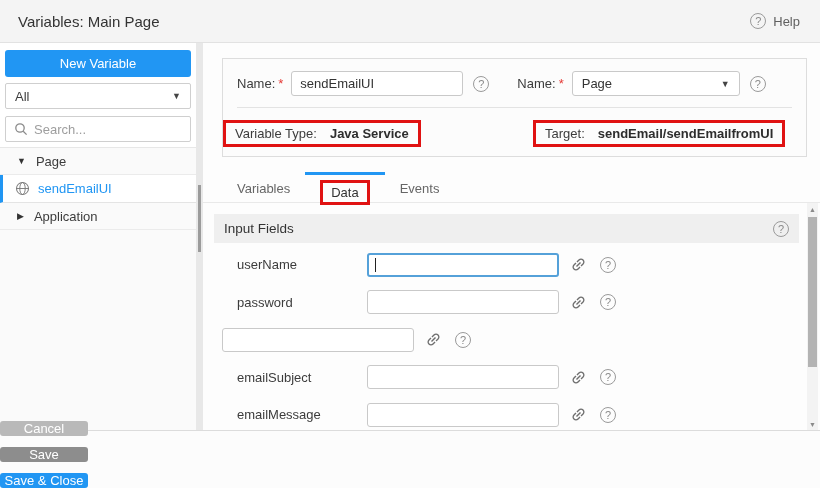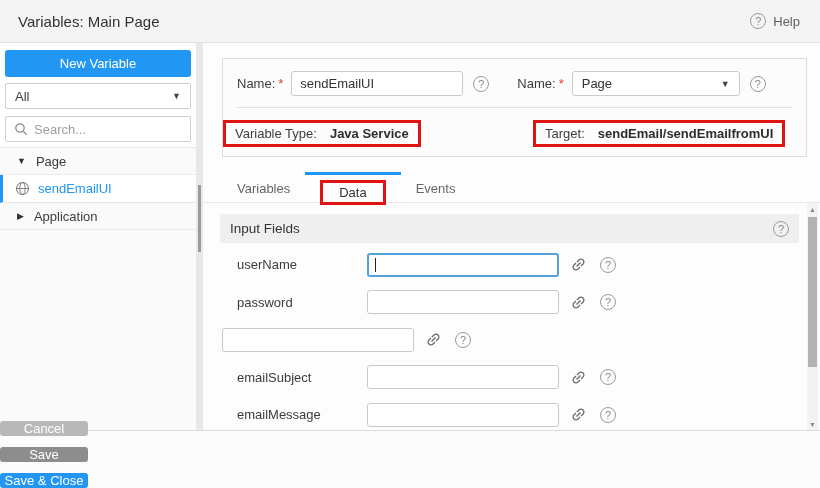--- a/index.html
+++ b/index.html
@@ -68,25 +68,25 @@
   .red-callout .bold { font-weight:bold; color:#2d2d2d; }
   .callout-vartype { left:0; }
   .callout-target { left:291px;margin-left:19px; }
 
   
   .tabbar { position:absolute; left:0; right:0; top:129px; height:31px; padding-left:19px;
             display:flex; border-bottom:1px solid #e9e9e9; }
   .tab { padding:0 15px; display:flex; align-items:center; color:#666; cursor:pointer;
          border-top:3px solid transparent; }
   .tab.active { border-top-color:#2196f3; color:#333; }
-  .red-box-tab { border:3px solid #e01212; padding:2px 16px; position:relative; top:4px; color:#333; }
+  .red-box-tab { border:3px solid #e01212; padding:2px 8px; position:relative; top:4px; color:#333; }
 
   
   .content { position:absolute; left:0; right:0; top:160px; bottom:0; }
-  .section-header { margin:11px 21px 0 17px; height:29px; background:#efefef; display:flex;
+  .section-header { margin:11px 21px 0 11px; height:29px; background:#efefef; display:flex;
                     align-items:center; justify-content:space-between; padding:0 10px; }
   .section-title { color:#333; font-size:13.5px; }
   .rows { margin:3px 21px 0 19px; }
   .frow { display:flex; align-items:center; height:37.5px; }
   .flabel { width:145px; padding-left:15px; color:#3c3c3c; }
   .frow .txt-input { width:192px; height:24px; }
   .txt-input.focused { border:2px solid #55a1d9; }
   .inputwrap { position:relative; display:inline-flex; }
   .caret-bar { position:absolute; left:8px; top:5px; width:1px; height:14px; background:#222; }
   .link-icon { margin-left:11px; width:17px; height:17px; display:inline-flex; cursor:pointer; }

